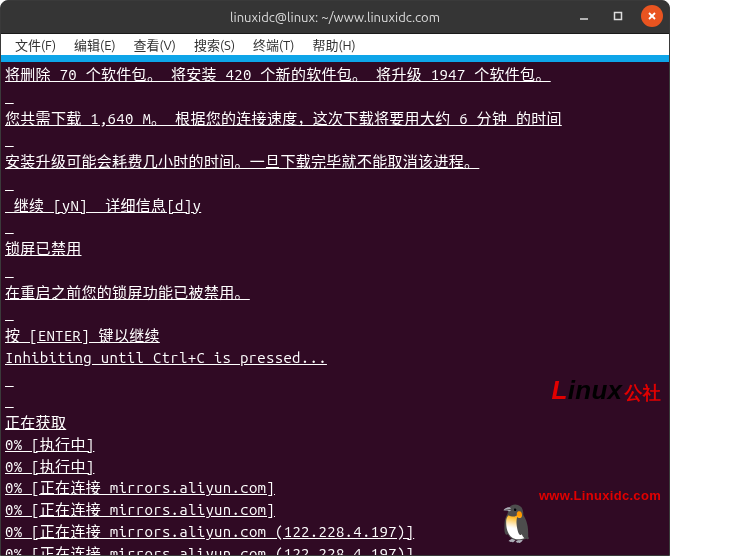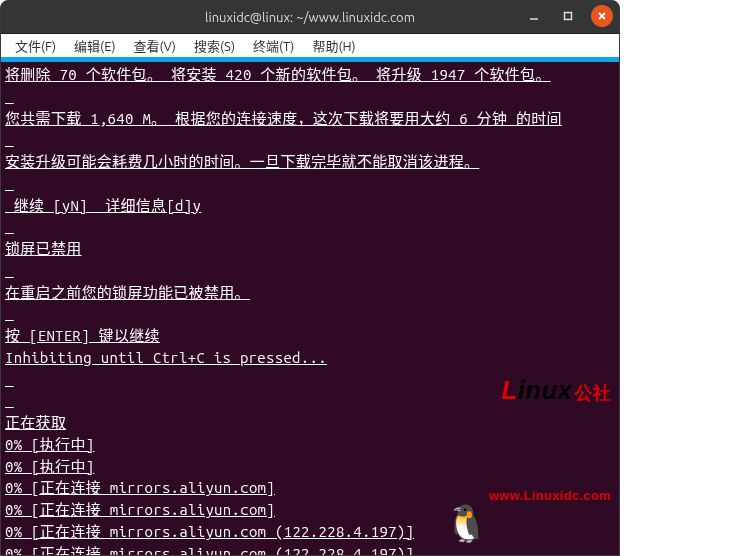--- a/index.html
+++ b/index.html
@@ -5,21 +5,21 @@
   * { margin: 0; padding: 0; box-sizing: border-box; }
   body {
     width: 734px;
     height: 556px;
     background: #fff;
     font-family: "Ubuntu", "Noto Sans CJK SC", sans-serif;
     overflow: hidden;
     position: relative;
   }
   .window {
-    width: 620px;
+    width: 670px;
     height: 556px;
     border: 1px solid #3a3a3a;
     border-radius: 8px 8px 0 0;
     overflow: hidden;
     display: flex;
     flex-direction: column;
     background: #2c2c2c;
   }
   .titlebar {
     height: 33px;
@@ -55,21 +55,21 @@
   .ctrl.close { background: #e95420; color: #fff; }
   .menubar {
     height: 28px;
     background: #ffffff;
     display: flex;
     align-items: center;
     padding: 0 6px;
     gap: 2px;
     font-size: 13px;
     color: #333;
-    border-bottom: 5px solid #0ea5e9;
+    border-bottom: 7px solid #0ea5e9;
   }
   .menu-item {
     padding: 3px 8px;
     cursor: pointer;
   }
   .terminal {
     flex: 1;
     background: #300a24;
     color: #ffffff;
     font-family: "Ubuntu Mono", "Noto Sans Mono CJK SC", monospace;

